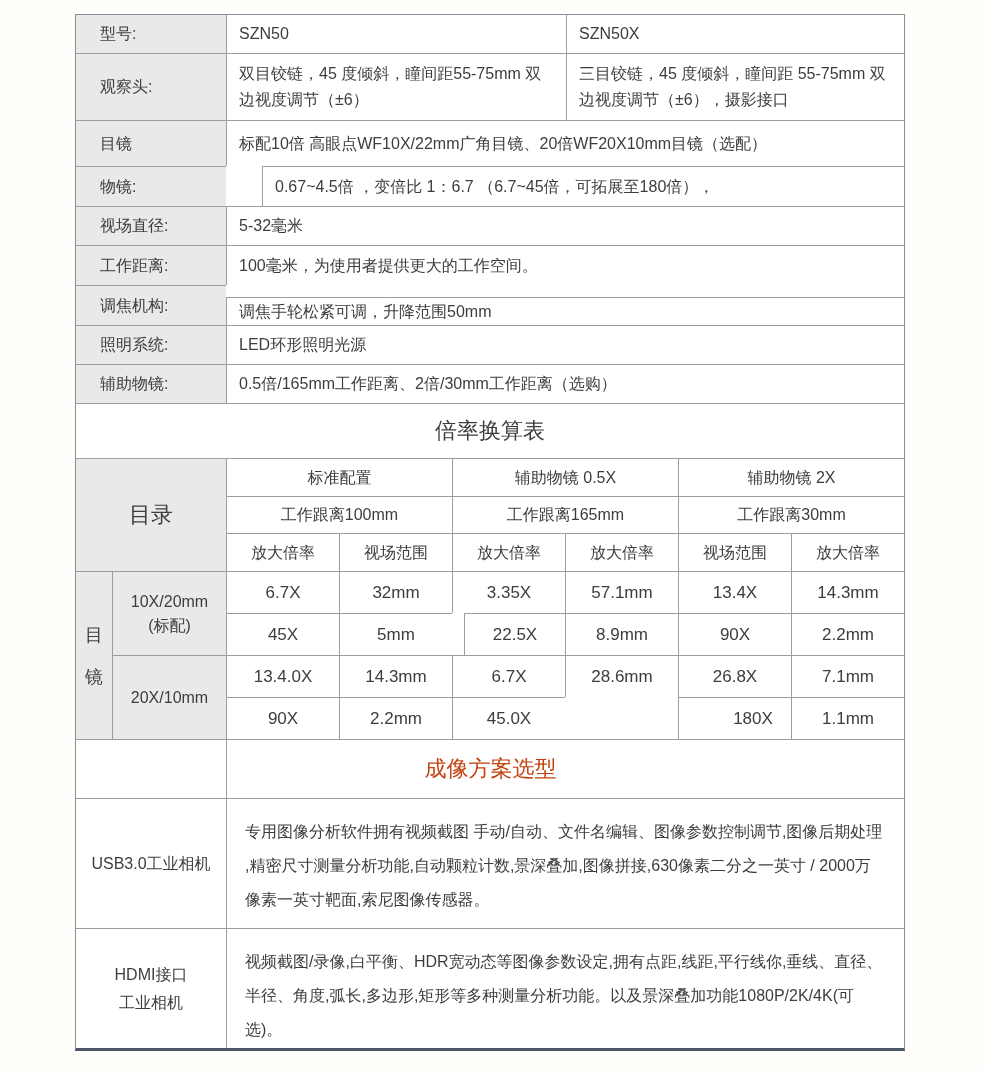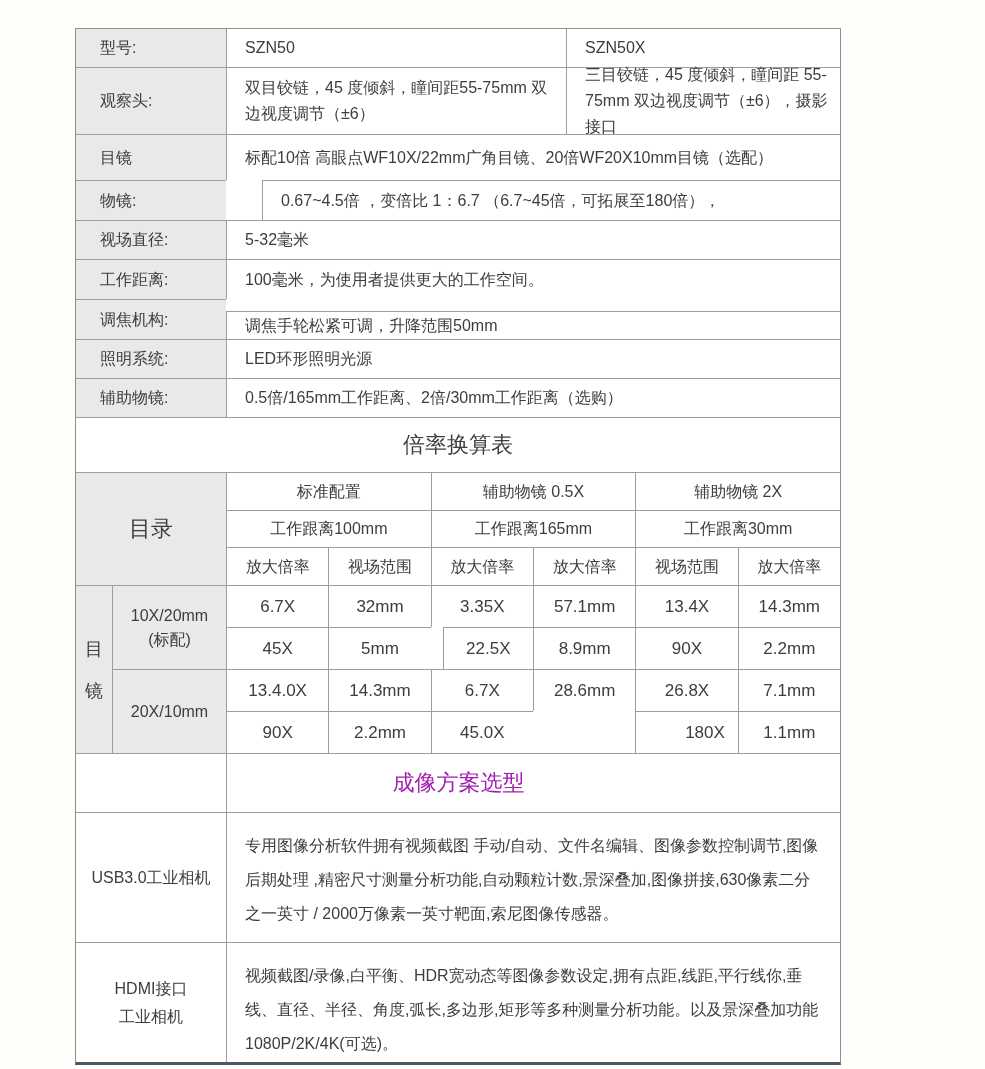--- a/index.html
+++ b/index.html
@@ -1,52 +1,52 @@
 <!DOCTYPE html>
 <html><head>
 <meta charset="utf-8">
 <style>
   html,body { margin:0; padding:0; }
   body { background:#ffffff; font-family:"Liberation Sans","DejaVu Sans",sans-serif; }
   .page { position:relative; width:985px; height:1069px; background:#fffefb; overflow:hidden; }
   .sheet {
-    position:absolute; left:75px; top:28px; width:766px;
+    position:absolute; left:75px; top:14px; width:830px;
     border:1px solid #8b9097; border-bottom:3px solid #4d5866;
     box-sizing:border-box; background:#ffffff;
   }
   .grid { display:grid; }
   .spec  { grid-template-columns:150px 340px 1fr;
            grid-template-rows:38px 67px 46px 40px 39px 40px 40px 39px 39px; }
   .conv  { grid-template-columns:36px 114px repeat(6,1fr);
            grid-template-rows:38px 37px 38px 42px 42px 42px 42px; }
   .imgtitle { grid-template-columns:150px 1fr; grid-template-rows:59px; }
   .imaging  { grid-template-columns:150px 1fr; grid-template-rows:130px 120px; }
 
   .c { display:flex; align-items:center; box-sizing:border-box;
        border-left:1px solid #9a9da3; border-top:1px solid #9a9da3;
        color:#3d3d3d; font-size:16px; line-height:26px; }
   .nl { border-left:none; }
   .nt { border-top:none; }
   .g  { background:#e9e9e9; }
   .lab { padding-left:24px; padding-right:6px; }
-  .val { padding-left:18px; padding-right:10px; }
+  .val { padding-left:12px; padding-right:10px; }
   .ctr { justify-content:center; text-align:center; }
 
   .titlebar { height:54px; display:flex; align-items:center; justify-content:center;
               font-size:22px; color:#3d3d3d; border-top:1px solid #9a9da3; }
 
   .conv .hdr { justify-content:center; text-align:center; }
   .conv .num { justify-content:center; font-size:17px; }
   .corner { font-size:22px; }
   .sidechars { flex-direction:column; justify-content:center; gap:16px;
                font-size:18px; font-weight:500; }
   .grouplab { flex-direction:column; justify-content:center; text-align:center; line-height:24px; }
 
   .imaging-title-text { position:relative; left:-75px; width:100%; text-align:center;
-                        font-size:22px; color:#a21caf; }
+                        font-size:22px; color:#c2410c; }
   .desc { display:block; padding:16px 18px 0 18px; line-height:34px; font-size:16px; }
   .camlabel { flex-direction:column; justify-content:center; text-align:center; line-height:28px; }
 </style>
 </head>
 <body>
 
 <div class="page">
   <div class="sheet">
 
     <div class="grid spec">

